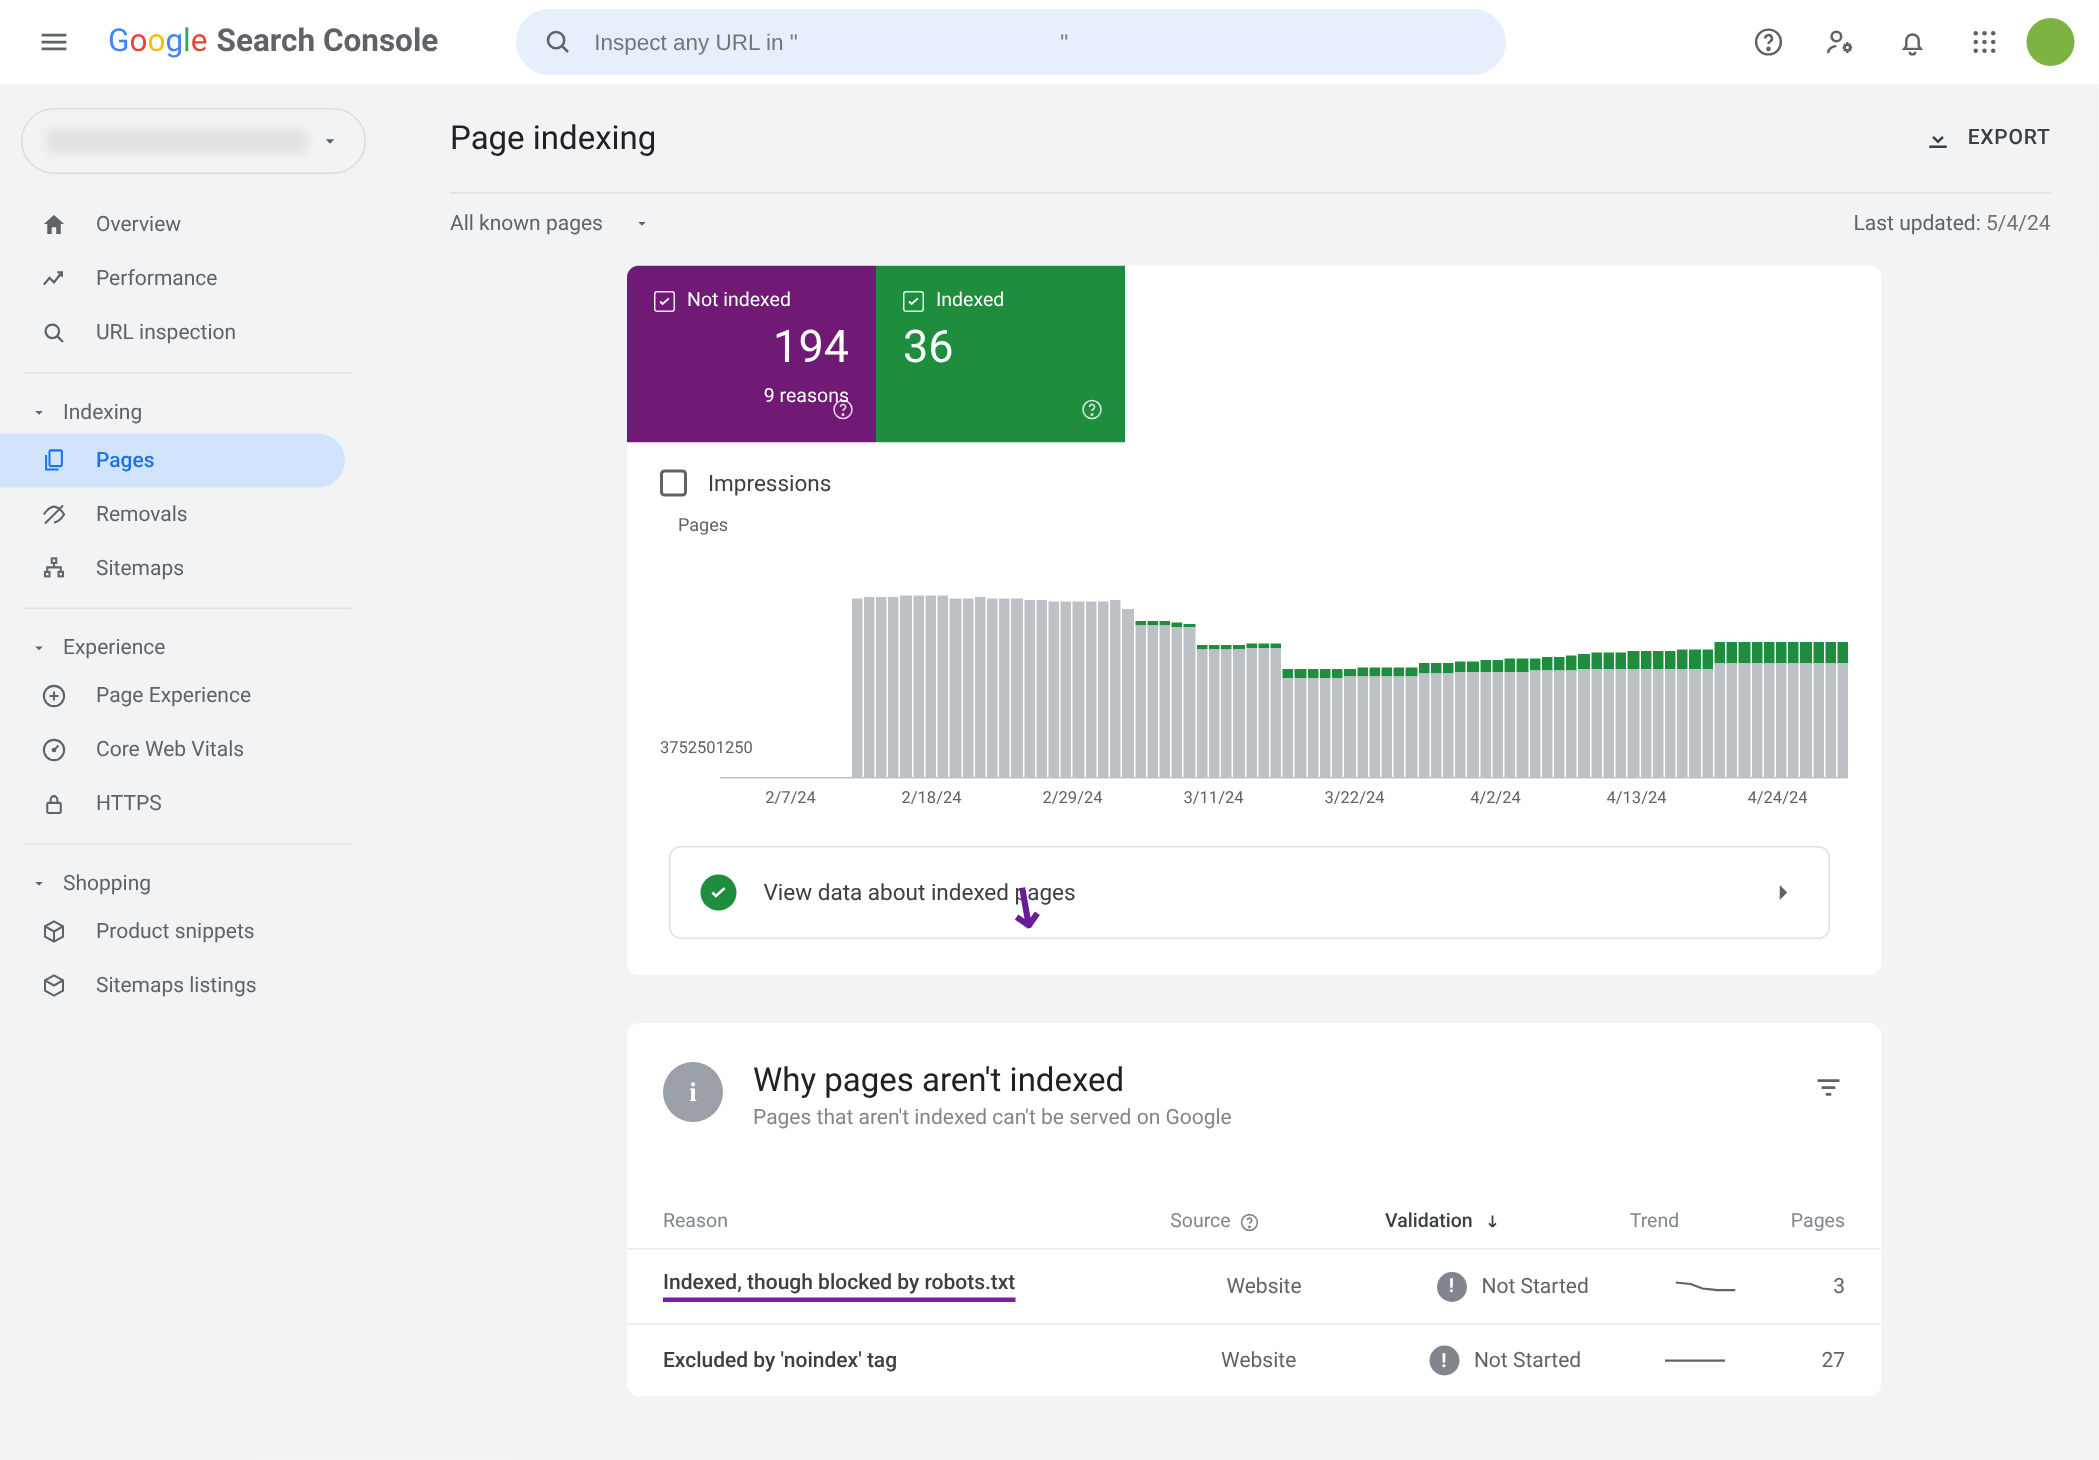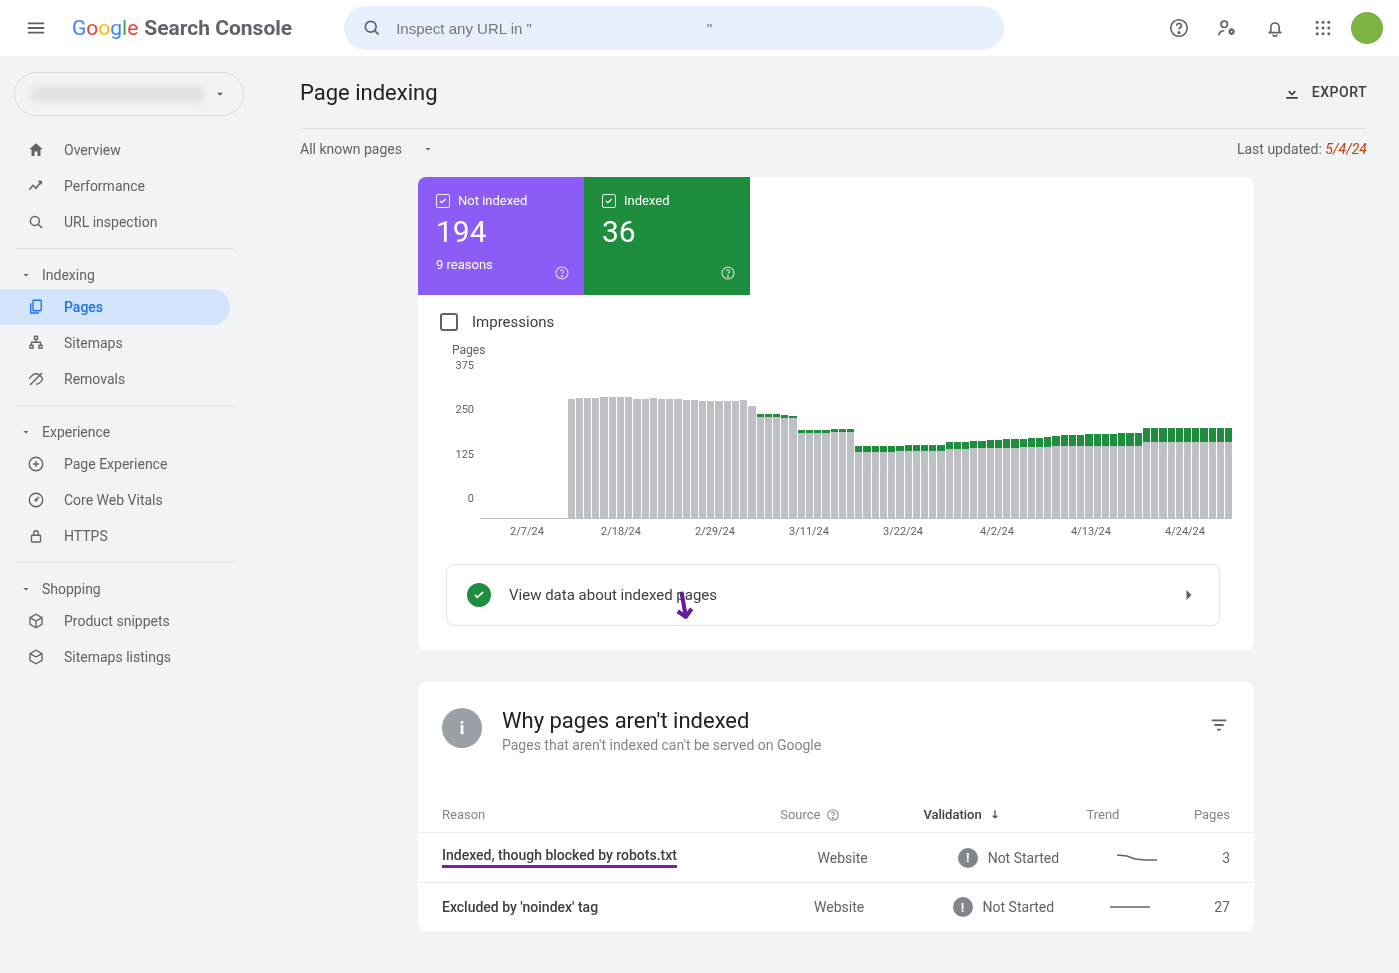--- a/index.html
+++ b/index.html
@@ -35,41 +35,41 @@
 
 
 .main { flex:1; padding: 0 32px 0 44px; overflow-y:auto; }
 .page-head { display:flex; align-items:center; height:72px; }
 .page-title { font-size:22px; color:#202124; font-weight:400; }
 .export-btn { margin-left:auto; display:flex; align-items:center; gap:10px; color:#3c4043; font-weight:500; letter-spacing:.5px; font-size:14px; cursor:pointer; }
 .divider-full { border-top:1px solid #e0e0e0; }
 .filter-row { display:flex; align-items:center; padding:12px 0 20px 0; color:#5f6368; font-size:14px; }
 .filter-drop { display:flex; align-items:center; gap:20px; cursor:pointer; }
 .updated { margin-left:auto; color:#5f6368; }
-.updated .date { color:#c2410c;font-style:italic; }
+.updated .date { color:#737373; }
 
 
 .card { background:#fff; border-radius:8px; width:836px; margin-left:118px; padding-bottom:24px; box-shadow: 0 0 0 rgba(0,0,0,0); }
 .stat-tiles { display:flex; border-radius:8px 8px 0 0; overflow:hidden; }
 .tile { width:166px; height:118px; padding:16px 18px; color:#fff; position:relative; cursor:pointer; }
-.tile.grey { background:#8b5cf6; }
+.tile.grey { background:#701a75;text-align:right; }
 .tile.green { background:#1e8e3e; }
 .tile-top { display:flex; align-items:center; gap:8px; font-size:13px; }
 .tile-num { font-size:30px; font-weight:400; margin-top:6px; }
 .tile-sub { font-size:13px; margin-top:8px; }
 .tile-help { position:absolute; right:14px; bottom:14px; opacity:.8; }
 .check-sq { width:14px; height:14px; border:1.5px solid rgba(255,255,255,.9); border-radius:2px; display:flex; align-items:center; justify-content:center; }
 .impressions-row { padding:18px 22px 8px 22px; display:flex; align-items:center; gap:14px; color:#3c4043; font-size:15px; }
 .chk-open { width:18px; height:18px; border:2px solid #5f6368; border-radius:3px; }
 
 
 .chart-wrap { padding: 0 22px; }
 .y-label { font-size:12px; color:#5f6368; margin:4px 0 2px 12px; }
 .chart { display:flex; }
-.y-axis { width:40px; display:flex; flex-direction:column; justify-content:space-between; align-items:flex-end; font-size:11px; color:#5f6368; padding:0 6px 14px 0; height:160px; }
+.y-axis { width:40px; display:flex; flex-direction:row; justify-content:space-between; align-items:flex-end; font-size:11px; color:#5f6368; padding:0 6px 14px 0; height:160px; }
 .plot { flex:1; position:relative; height:160px; border-bottom:1px solid #bdc1c6; }
 .bars { position:absolute; inset:0; display:flex; align-items:flex-end; gap:1px; padding-left:30px; overflow:hidden; }
 .bar-col { flex:1; display:flex; flex-direction:column; justify-content:flex-end; min-width:0; }
 .seg-green { background:#1e8e3e; width:100%; }
 .seg-grey { background:#bdc1c6; width:100%; }
 .x-axis { display:flex; padding-left:40px; margin-top:6px; font-size:11px; color:#5f6368; }
 .x-tick { flex:1; text-align:center; }
 
 .cta-row { margin:26px 34px 0 28px; border:1px solid #e0e0e0; border-radius:8px; padding:18px 20px; display:flex; align-items:center; gap:18px; cursor:pointer; }
 .cta-text { font-size:15px; color:#3c4043; }
@@ -211,36 +211,36 @@
               <svg width="18" height="18" viewBox="0 0 24 24" fill="none" stroke="currentColor" stroke-width="1.8">
                 <rect x="8" y="3" width="11" height="14" rx="1"></rect>
                 <path d="M5 7v13h11"></path>
               </svg>
             </span>
             <span>Pages</span>
           </div>
           <div class="nav-item">
             <span class="nicon">
               <svg width="18" height="18" viewBox="0 0 24 24" fill="none" stroke="currentColor" stroke-width="1.8">
+                <path d="M3 12c3-5 7-7 9-7s6 2 9 7c-3 5-7 7-9 7"></path>
+                <line x1="4" y1="20" x2="20" y2="4"></line>
+              </svg>
+            </span>
+            <span>Removals</span>
+          </div>
+          <div class="nav-item">
+            <span class="nicon">
+              <svg width="18" height="18" viewBox="0 0 24 24" fill="none" stroke="currentColor" stroke-width="1.8">
                 <rect x="10" y="3" width="4" height="4"></rect>
                 <rect x="4" y="15" width="4" height="4"></rect>
                 <rect x="16" y="15" width="4" height="4"></rect>
                 <path d="M12 7v4M12 11H6v4M12 11h6v4"></path>
               </svg>
             </span>
             <span>Sitemaps</span>
-          </div>
-          <div class="nav-item">
-            <span class="nicon">
-              <svg width="18" height="18" viewBox="0 0 24 24" fill="none" stroke="currentColor" stroke-width="1.8">
-                <path d="M3 12c3-5 7-7 9-7s6 2 9 7c-3 5-7 7-9 7"></path>
-                <line x1="4" y1="20" x2="20" y2="4"></line>
-              </svg>
-            </span>
-            <span>Removals</span>
           </div>
         </div>
       <div class="nav-divider"></div>
       <div class="nav-section">
         <svg width="12" height="12" viewBox="0 0 24 24" fill="#5f6368">
             <path d="M7 10l5 5 5-5z"></path>
           </svg>
         <span>Experience</span>
       </div>
       <div id="nav-experience">

